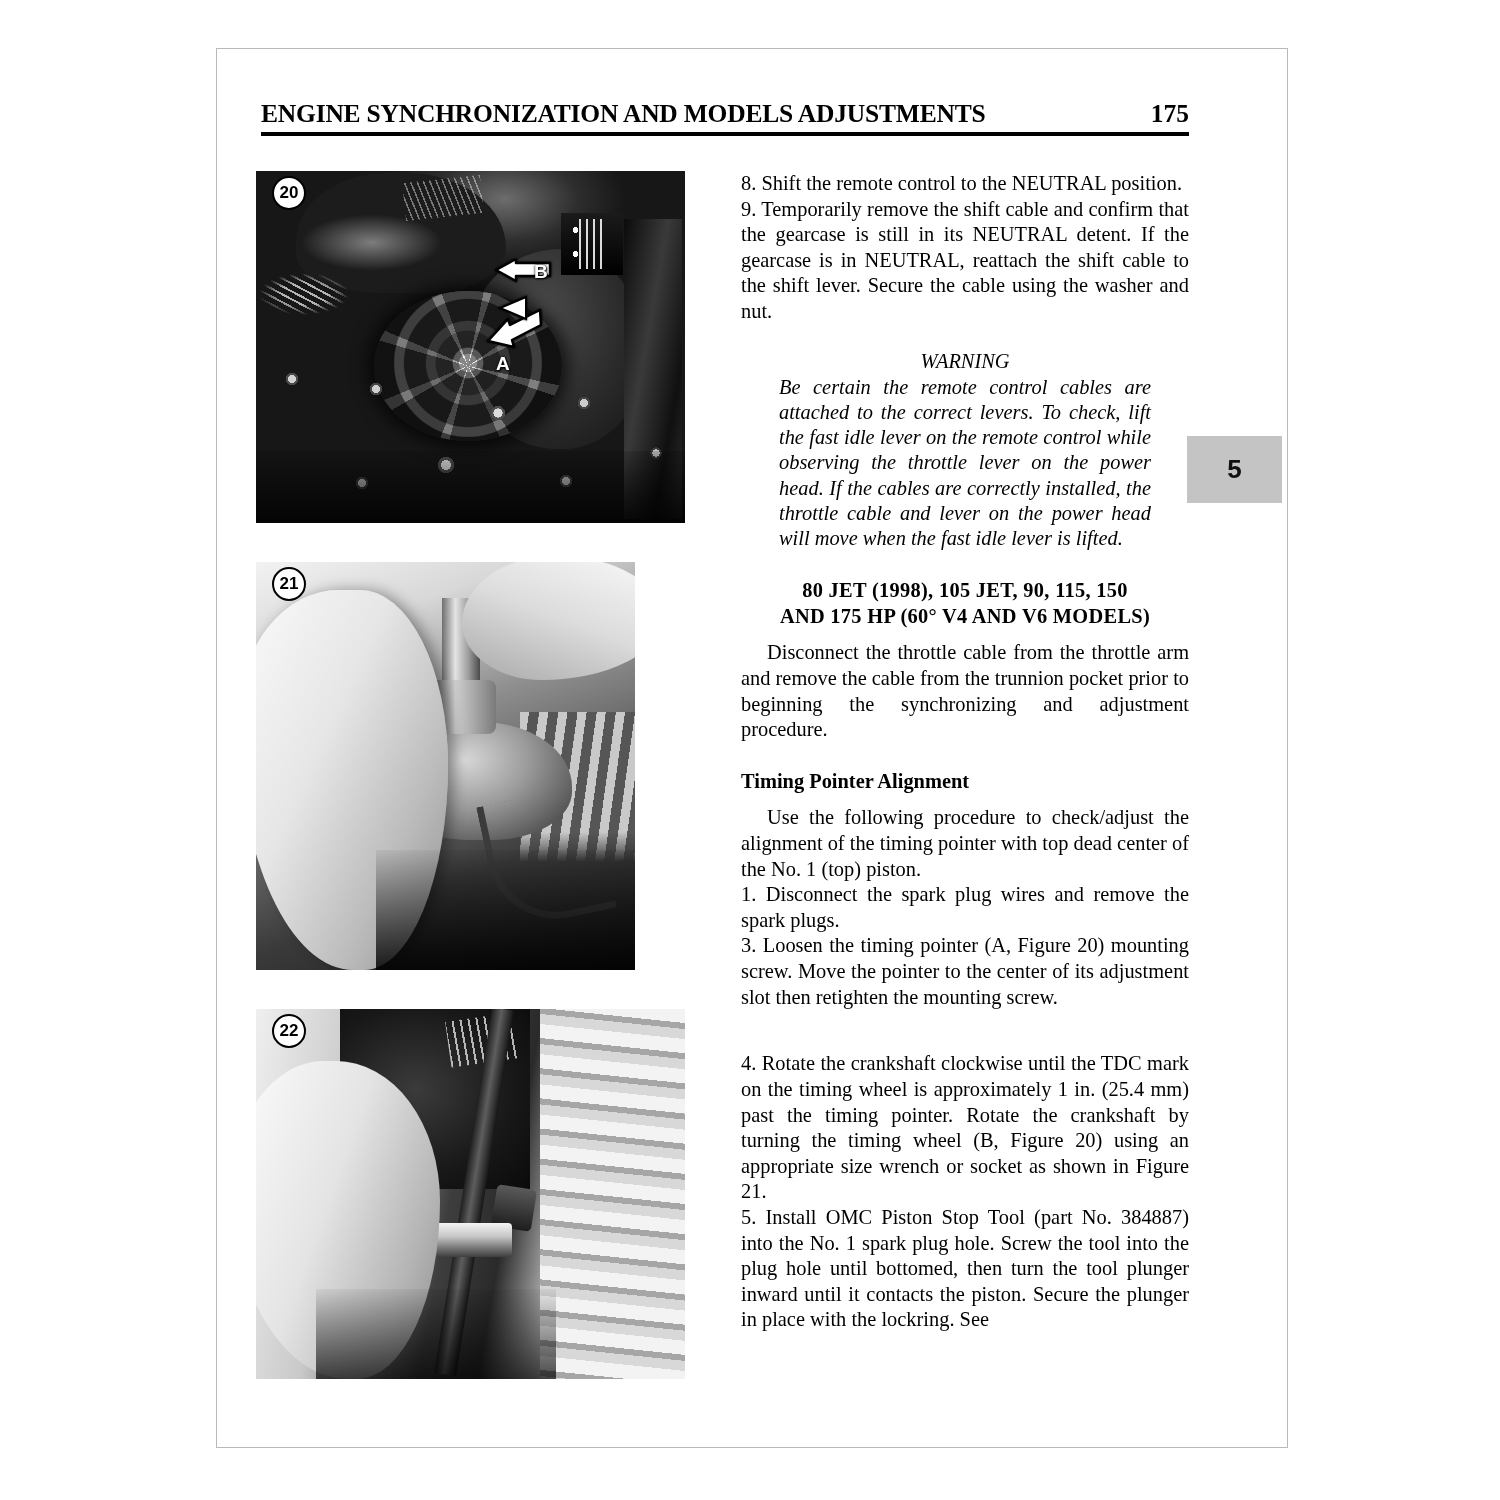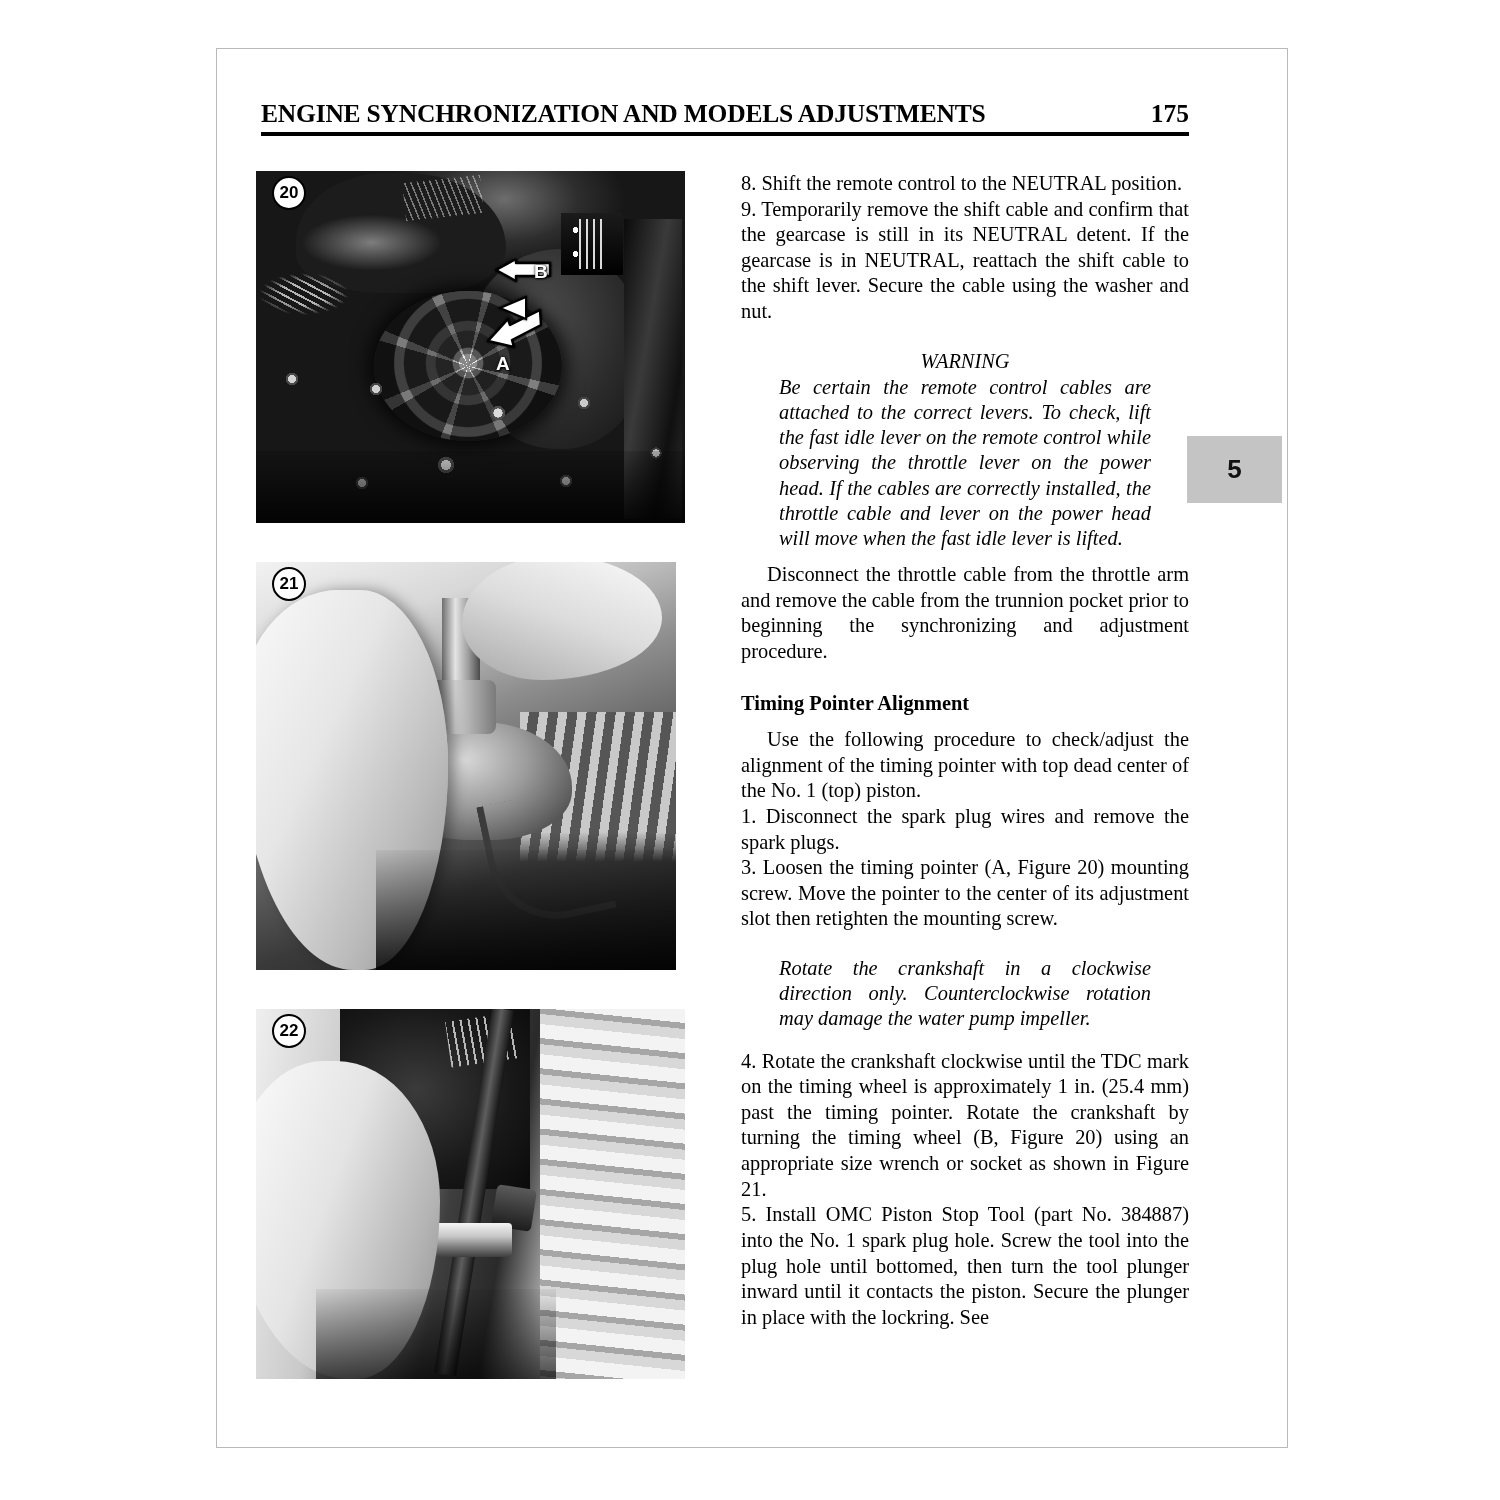--- a/index.html
+++ b/index.html
@@ -226,21 +226,21 @@
       repeating-linear-gradient(28deg, rgba(220,220,220,.8) 0 2px, rgba(0,0,0,0) 2px 7px);
     -webkit-mask-image: radial-gradient(ellipse 60px 28px at 40% 50%, #000 40%, transparent 75%);
             mask-image: radial-gradient(ellipse 60px 28px at 40% 50%, #000 40%, transparent 75%);
   }
   #f20-lower-band {
     left: 0; bottom: 0; width: 429px; height: 72px;
     background: linear-gradient(180deg, rgba(0,0,0,.15), rgba(0,0,0,.85));
   }
 
   
-  #figure-21 { width: 420px; height: 408px; background: #7dd3fc; }
+  #figure-21 { width: 379px; height: 408px; background: #7dd3fc; }
   #f21-base {
     inset: 0;
     background:
       linear-gradient(160deg, #f2f2f2 0%, #d8d8d8 18%, #8e8e8e 40%, #3a3a3a 72%, #1a1a1a 100%);
   }
   #f21-hand-left {
     left: -18px; top: 28px; width: 210px; height: 380px;
     border-radius: 48% 42% 40% 55% / 34% 46% 54% 66%;
     background: linear-gradient(115deg, #fbfbfb 0%, #e6e6e6 40%, #bcbcbc 72%, #8f8f8f 100%);
     box-shadow: 6px 0 14px rgba(0,0,0,.35);
@@ -460,33 +460,36 @@
   <div id="col-right">
 
     <p class="body-p">8.  Shift the remote control to the NEUTRAL position.</p>
     <p class="body-p">9.  Temporarily remove the shift cable and confirm that the gearcase is still in its NEUTRAL detent. If the gearcase is in NEUTRAL, reattach the shift cable to the shift lever. Secure the cable using the washer and nut.</p>
 
     <div class="notice">
       <span class="notice-title">WARNING</span>
       <span class="notice-body">Be certain the remote control cables are attached to the correct levers. To check, lift the fast idle lever on the remote control while observing the throttle lever on the power head. If the cables are correctly installed, the throttle cable and lever on the power head will move when the fast idle lever is lifted.</span>
     </div>
 
+    <div class="section-title">
+      <div>80 JET (1998), 105 JET, 90, 115, 150</div>
+      <div>AND 175 HP (60° V4 AND V6 MODELS)</div>
+    </div>
 
     <div class="gap-sm"></div>
     <p class="body-p indent">Disconnect the throttle cable from the throttle arm and remove the cable from the trunnion pocket prior to beginning the synchronizing and adjustment procedure.</p>
 
     <div class="subsection-title">Timing Pointer Alignment</div>
 
     <div class="gap-sm"></div>
     <p class="body-p indent">Use the following procedure to check/adjust the alignment of the timing pointer with top dead center of the No. 1 (top) piston.</p>
     <p class="body-p">1.  Disconnect the spark plug wires and remove the spark plugs.</p>
     <p class="body-p"><span>3.  Loosen the timing pointer (A, </span><b class="figref">Figure 20</b><span>) mounting screw. Move the pointer to the center of its adjustment slot then retighten the mounting screw.</span></p>
 
     <div class="notice">
-      <span class="notice-body">Rotate the crankshaft in a clockwise direction only. Counterclockwise rotation may damage the water pump impeller.</span>
     </div>
 
     <div class="gap-md"></div>
     <p class="body-p"><span>4.  Rotate the crankshaft clockwise until the TDC mark on the timing wheel is approximately 1 in. (25.4 mm) past the timing pointer. Rotate the crankshaft by turning the timing wheel (B, </span><b class="figref">Figure 20</b><span>) using an appropriate size wrench or socket as shown in </span><b class="figref">Figure 21</b><span>.</span></p>
     <p class="body-p"><span>5.  Install OMC Piston Stop Tool (part No. 384887) into the No. 1 spark plug hole. Screw the tool into the plug hole until bottomed, then turn the tool plunger inward until it contacts the piston. Secure the plunger in place with the lockring. See </span></p>
 
   </div>
 
 </div>
 

